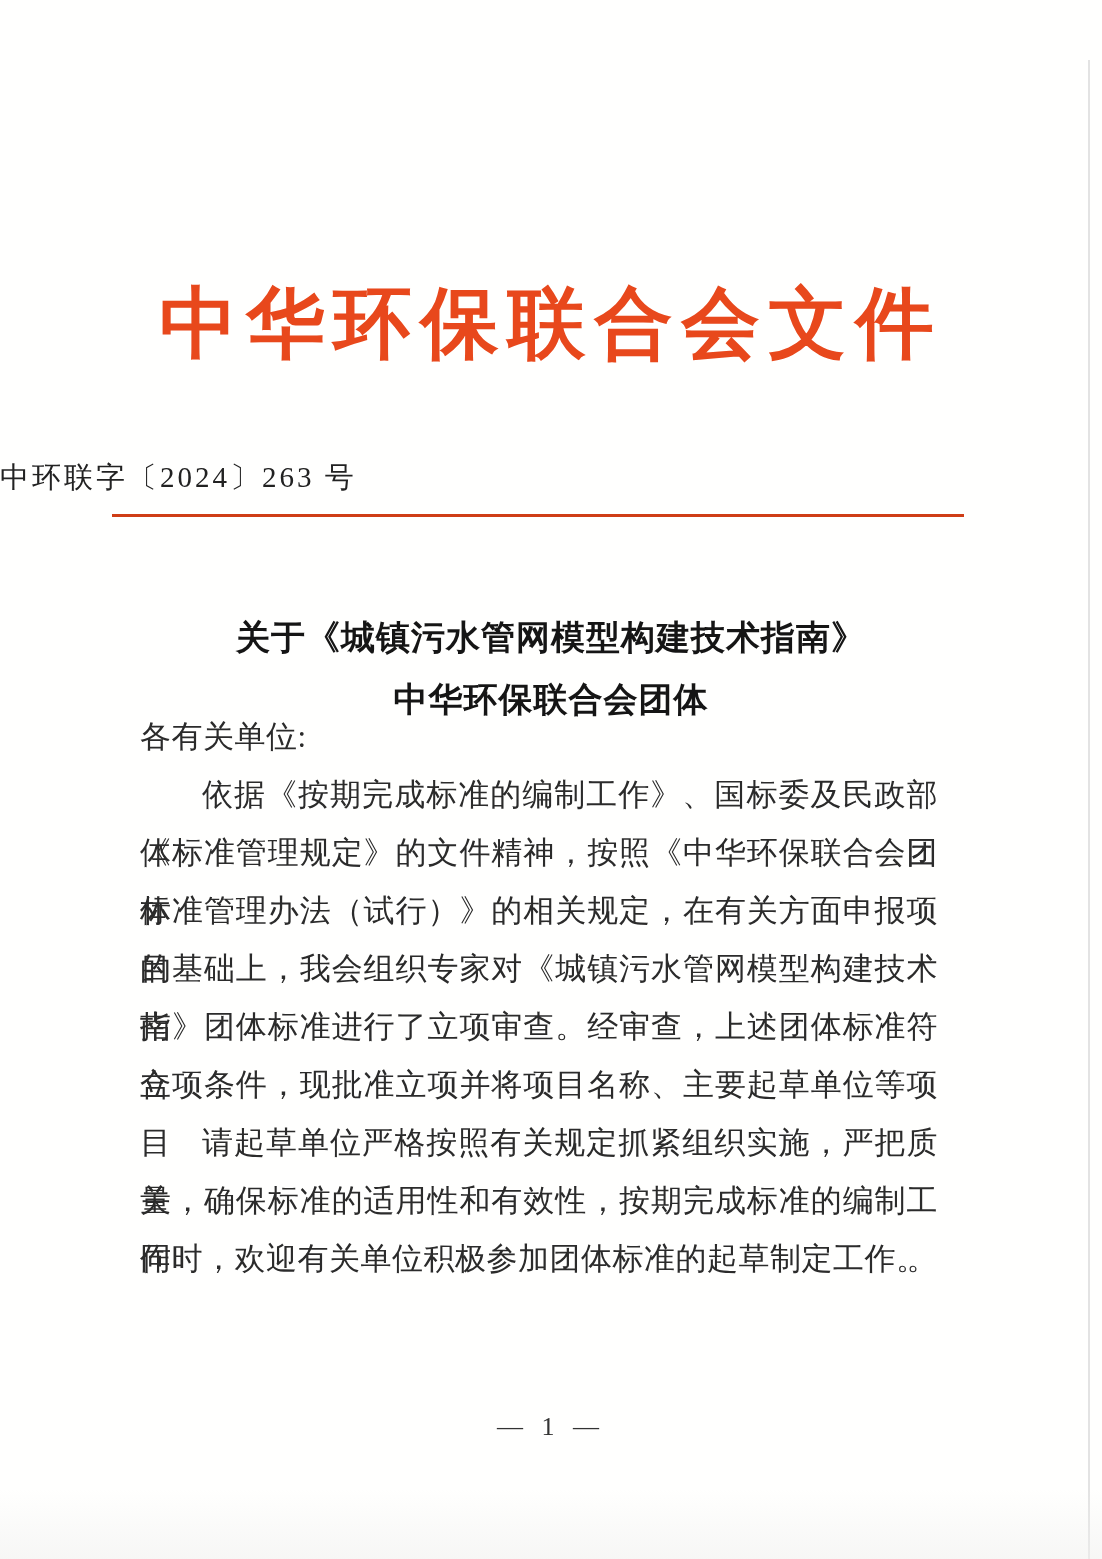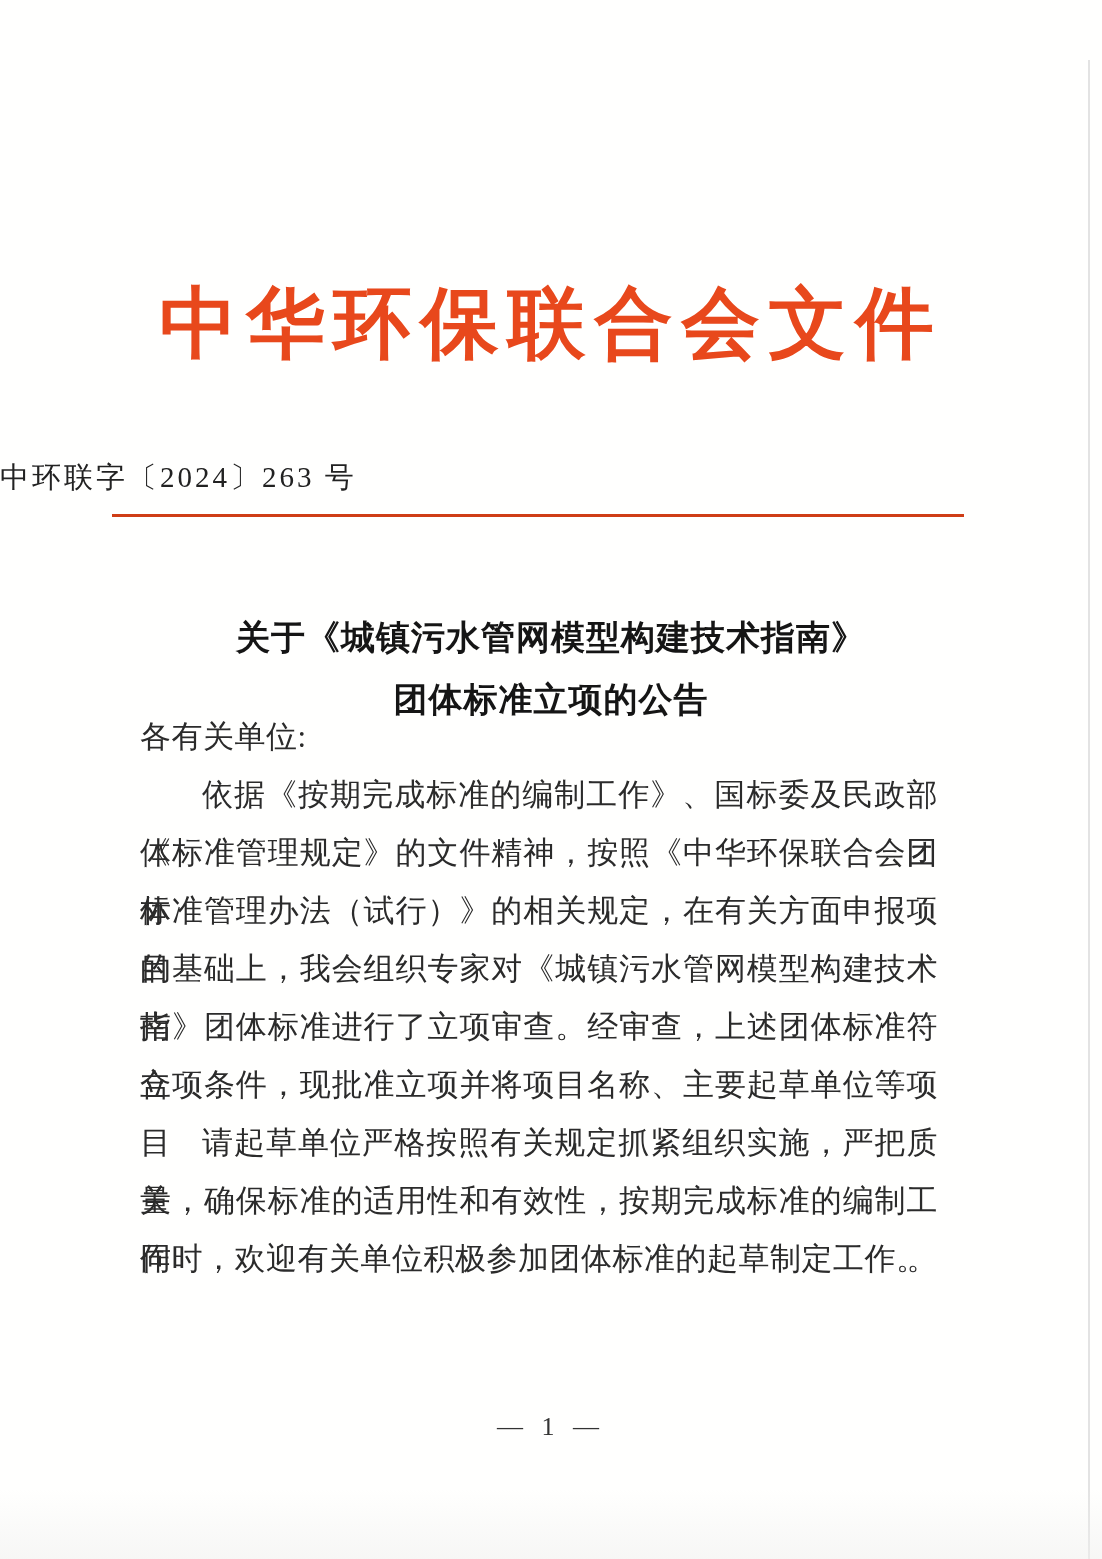--- a/index.html
+++ b/index.html
@@ -120,21 +120,21 @@
   <div class="scan-shade-bottom"></div>
 
   <div class="header-title">中华环保联合会文件</div>
 
   <div class="doc-number">中环联字〔2024〕263 号</div>
 
   <div class="red-rule"></div>
 
   <div class="doc-title">
     <div class="title-line">关于《城镇污水管网模型构建技术指南》</div>
-    <div class="title-line">团体标准立项的公告</div>
+    <div class="title-line">中华环保联合会团体</div>
   </div>
 
   <div class="body-text">
     <div class="line">各有关单位:</div>
     <div class="line fill indent">依据《按期完成标准的编制工作》、国标委及民政部《团</div>
     <div class="line fill">体标准管理规定》的文件精神，按照《中华环保联合会团体</div>
     <div class="line fill">标准管理办法（试行）》的相关规定，在有关方面申报项目</div>
     <div class="line fill">的基础上，我会组织专家对《城镇污水管网模型构建技术指</div>
     <div class="line fill">南》团体标准进行了立项审查。经审查，上述团体标准符合</div>
     <div class="line fill">立项条件，现批准立项并将项目名称、主要起草单位等项目</div>

